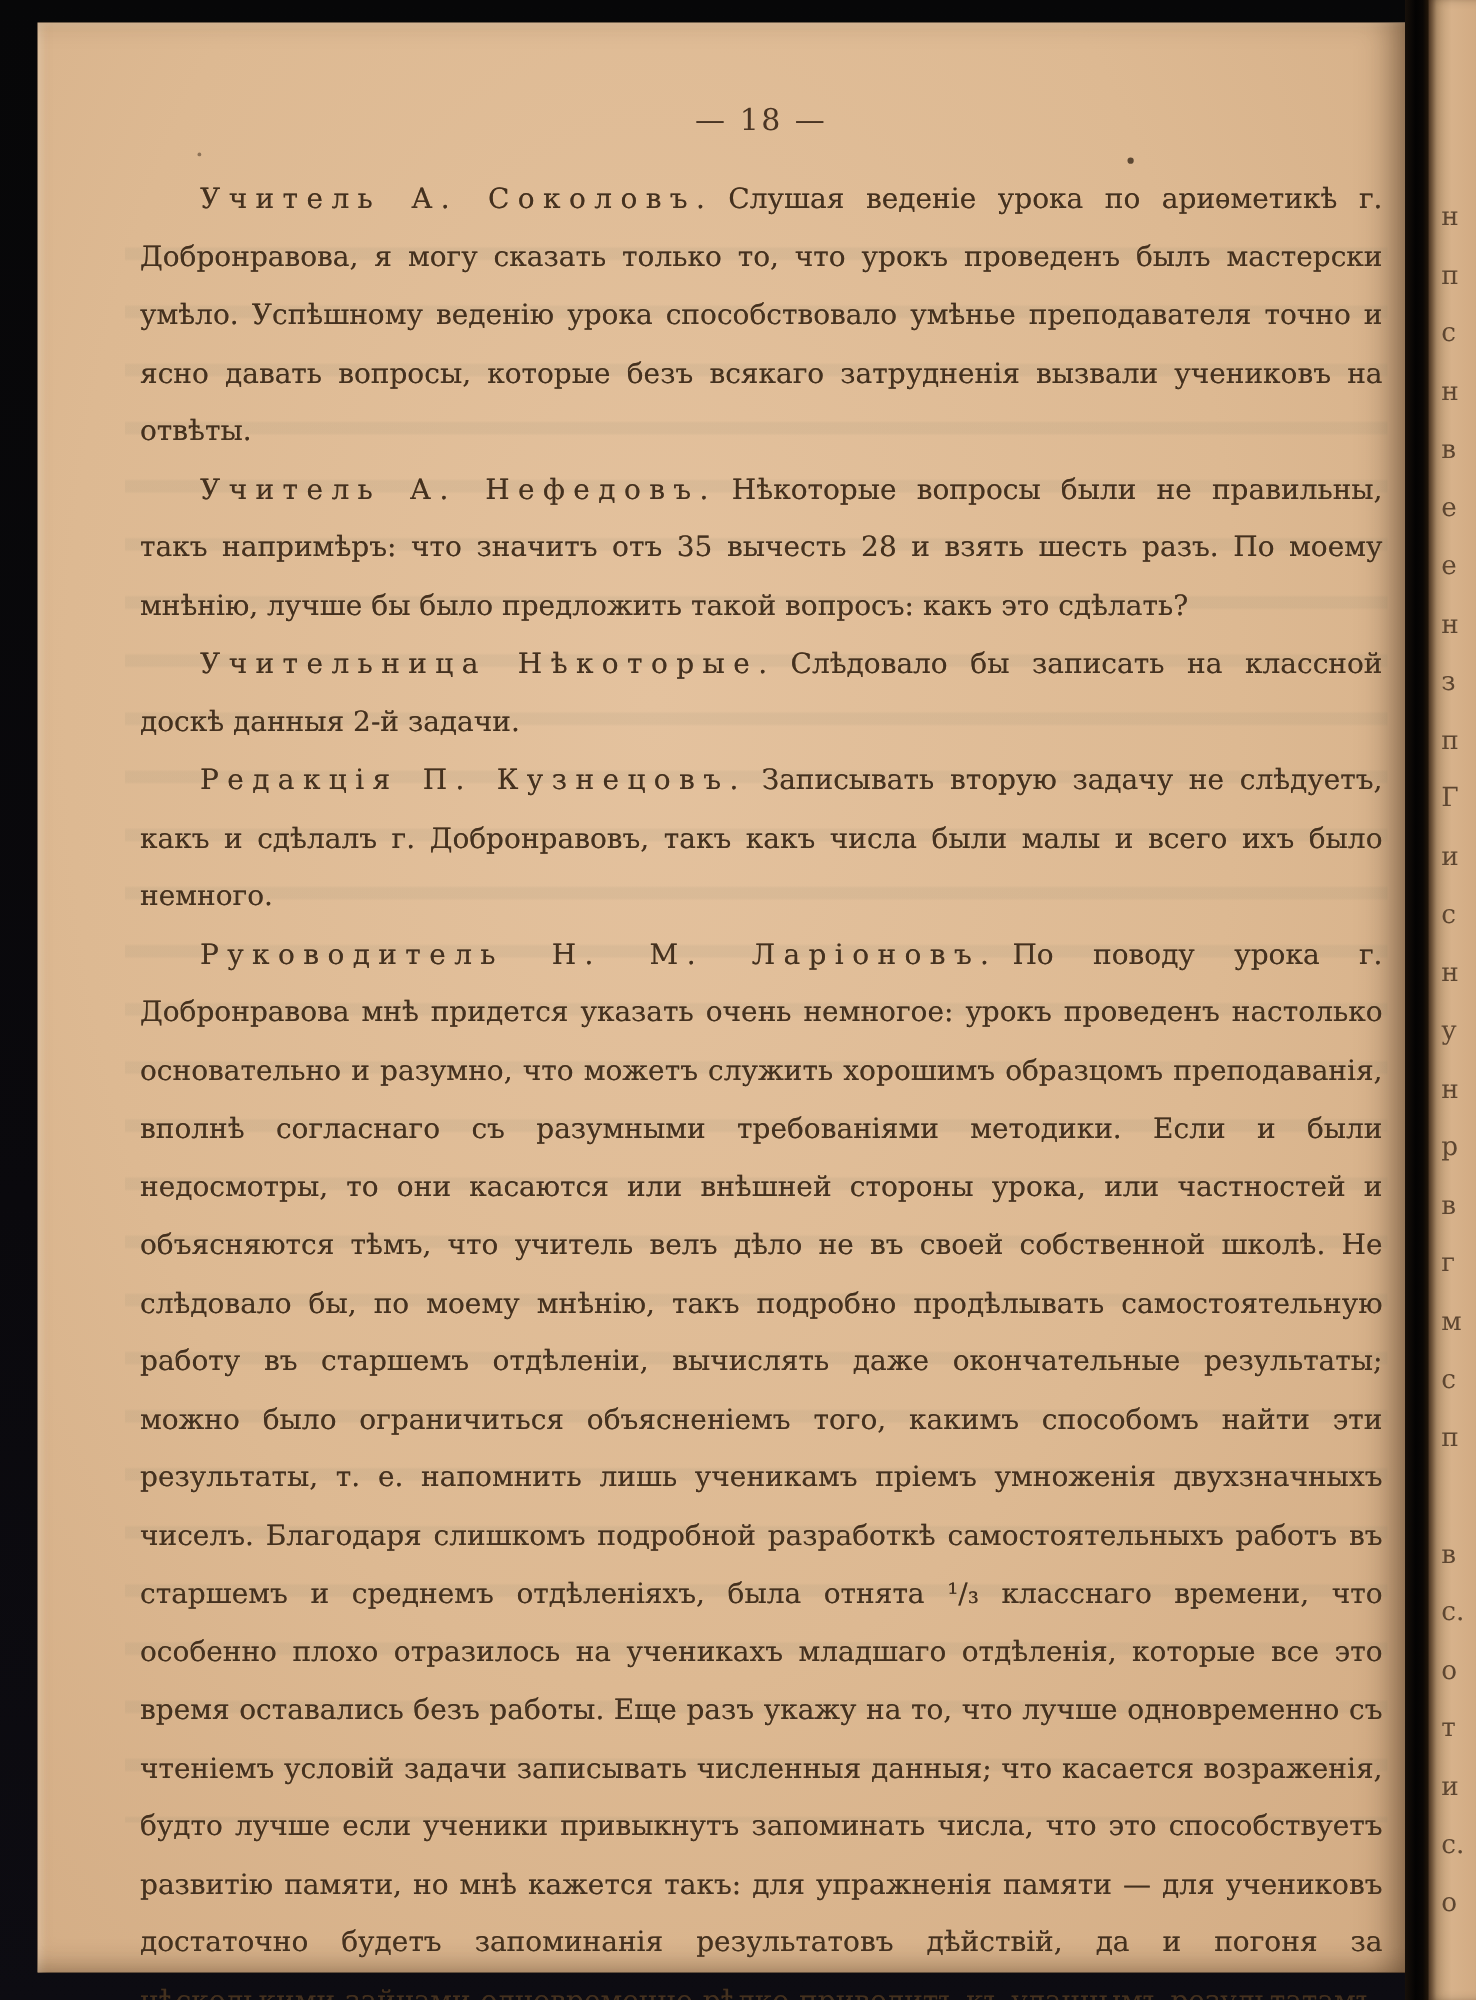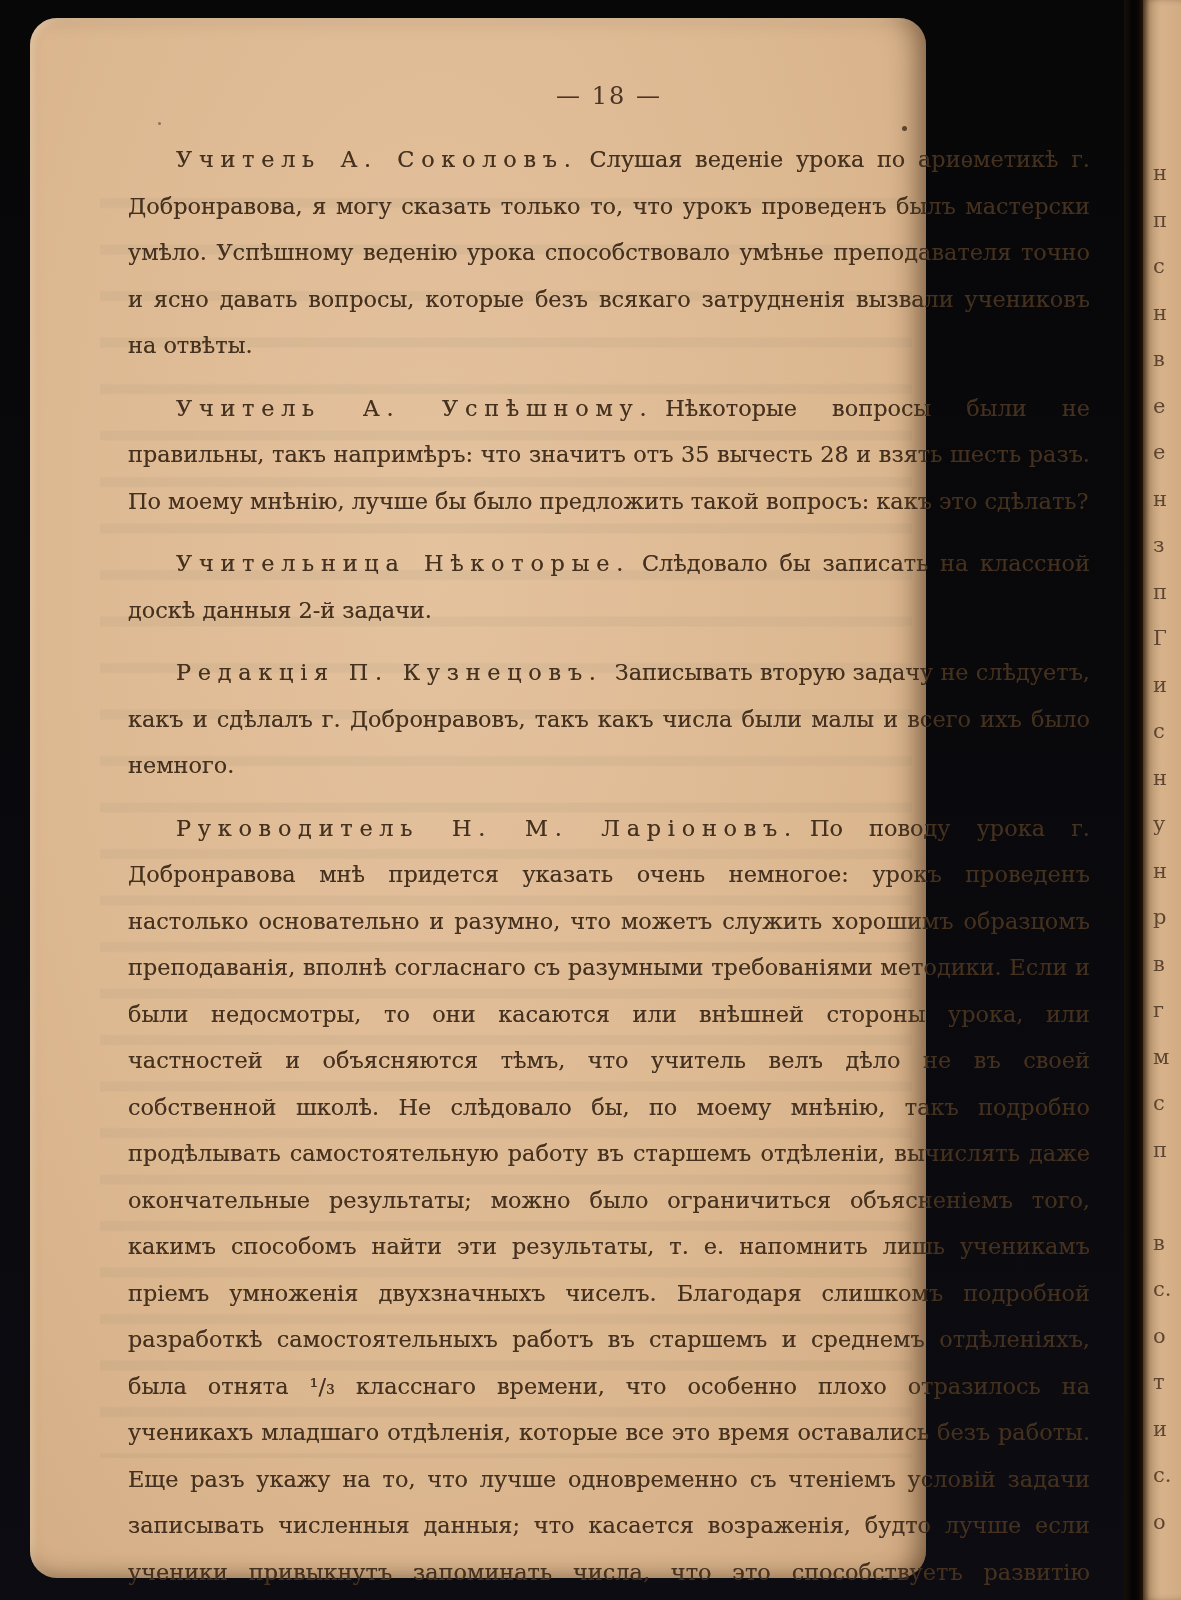--- a/index.html
+++ b/index.html
@@ -5,27 +5,26 @@
   html,body{margin:0;padding:0;}
   body{
     width:1181px;height:1600px;overflow:hidden;
     background:#0b0a0e;
     font-family:"DejaVu Serif","Liberation Serif",serif;
   }
   .scene{position:relative;width:1181px;height:1600px;background:linear-gradient(180deg,#070708 0%,#0a090d 60%,#0d0c12 100%);}
 
   
   .page{
-    position:absolute;left:30px;top:18px;width:896px;height:1560px;
+    position:absolute;left:30px;top:18px;width:1094px;height:1560px;
     background:radial-gradient(ellipse at 45% 35%, #e4c29e 0%, #ddb992 55%, #d2ab83 100%);
     box-shadow:
       inset -20px 0 28px -12px rgba(55,32,14,.55),
       inset 0 -14px 22px -12px rgba(70,45,22,.35),
       inset 5px 3px 8px -3px rgba(255,242,222,.45);
-    border-radius: 27px;
   }
   
   .ghost-bleed{
     position:absolute;left:70px;top:150px;right:14px;bottom:120px;
     background:repeating-linear-gradient(
       to bottom,
       transparent 0px, transparent 29px,
       rgba(105,112,92,.075) 31px, rgba(105,112,92,.075) 39px,
       transparent 41px, transparent 46.5px);
     pointer-events:none;
@@ -33,21 +32,21 @@
   .page-inner{position:absolute;left:82px;top:64px;width:994px;}
   .page-number{
     margin:0 0 26px 0;text-align:center;
     font-size:24px;letter-spacing:2px;color:#4a3524;
   }
   .body-text{
     font-size:22.4px;line-height:46.5px;color:#44311f;
     text-align:justify;text-align-last:left;
     text-shadow:0 0 .5px rgba(60,40,20,.55);
   }
-  .para{margin:16px;text-indent:48px;}
+  .para{margin:0;text-indent:48px;}
   .speaker{letter-spacing:.30em;margin-right:12px;}
   .ink-speck{position:absolute;border-radius:50%;background:#3d2c1c;opacity:.8;}
   .speck-a{left:872px;top:108px;width:5px;height:5px;}
   .speck-b{left:128px;top:104px;width:3px;height:3px;opacity:.5;}
 
   
   .gutter{
     position:absolute;left:1124px;top:0;width:19px;height:1600px;
     background:linear-gradient(90deg,#17100a 0%,#040303 45%,#0a0705 75%,#241709 100%);
   }
@@ -73,21 +72,21 @@
 
     <div class="page-inner">
       <p class="page-number">— 18 —</p>
 
       <div class="body-text">
 
       <p class="para">
             <span class="speaker">Учитель А. Соколовъ.</span><span>Слушая веденіе урока по ариѳметикѣ г. Добронравова, я могу сказать только то, что урокъ проведенъ былъ мастерски умѣло. Успѣшному веденію урока способствовало умѣнье преподавателя точно и ясно давать вопросы, которые безъ всякаго затрудненія вызвали учениковъ на отвѣты.</span>
           </p>
           <p class="para">
-            <span class="speaker">Учитель А. Успѣшному.</span><span>Нѣкоторые вопросы были не правильны, такъ напримѣръ: что значитъ отъ 35 вычесть 28 и взять шесть разъ. По моему мнѣнію, лучше бы было предложить такой вопросъ: какъ это сдѣлать?</span>
+            <span class="speaker">Учитель А. Нефедовъ.</span><span>Нѣкоторые вопросы были не правильны, такъ напримѣръ: что значитъ отъ 35 вычесть 28 и взять шесть разъ. По моему мнѣнію, лучше бы было предложить такой вопросъ: какъ это сдѣлать?</span>
           </p>
           <p class="para">
             <span class="speaker">Учительница Нѣкоторые.</span><span>Слѣдовало бы записать на классной доскѣ данныя 2-й задачи.</span>
           </p>
           <p class="para">
             <span class="speaker">Редакція П. Кузнецовъ.</span><span>Записывать вторую задачу не слѣдуетъ, какъ и сдѣлалъ г. Добронравовъ, такъ какъ числа были малы и всего ихъ было немного.</span>
           </p>
           <p class="para">
             <span class="speaker">Руководитель Н. М. Ларіоновъ.</span><span>По поводу урока г. Добронравова мнѣ придется указать очень немногое: урокъ проведенъ настолько основательно и разумно, что можетъ служить хорошимъ образцомъ преподаванія, вполнѣ согласнаго съ разумными требованіями методики. Если и были недосмотры, то они касаются или внѣшней стороны урока, или частностей и объясняются тѣмъ, что учитель велъ дѣло не въ своей собственной школѣ. Не слѣдовало бы, по моему мнѣнію, такъ подробно продѣлывать самостоятельную работу въ старшемъ отдѣленіи, вычислять даже окончательные результаты; можно было ограничиться объясненіемъ того, какимъ способомъ найти эти результаты, т. е. напомнить лишь ученикамъ пріемъ умноженія двухзначныхъ чиселъ. Благодаря слишкомъ подробной разработкѣ самостоятельныхъ работъ въ старшемъ и среднемъ отдѣленіяхъ, была отнята ¹/₃ класснаго времени, что особенно плохо отразилось на ученикахъ младшаго отдѣленія, которые все это время оставались безъ работы. Еще разъ укажу на то, что лучше одновременно съ чтеніемъ условій задачи записывать численныя данныя; что касается возраженія, будто лучше если ученики привыкнутъ запоминать числа, что это способствуетъ развитію памяти, но мнѣ кажется такъ: для упражненія памяти — для учениковъ достаточно будетъ запоминанія результатовъ дѣйствій, да и погоня за нѣсколькими зайцами одновременно рѣдко приводитъ къ удачнымъ результатамъ. Жаль, что г. Добронравовъ не сдѣлалъ общей повѣрки самостоятельныхъ раборъ въ старшемъ и среднемъ отдѣленіяхъ; въ первомъ это надо было сдѣлать передъ тѣмъ, какъ приступать къ разработкѣ рѣшенія задачи. Вотъ и всѣ болѣе или менѣе серьезные недосмотры, которые я замѣтилъ. Что касается до положительныхъ сторонъ урока, то мнѣ лишь придется подтвердить частностями то мнѣніе, которое я уже высказалъ объ урокѣ. Держится учитель прекрасно. Редакція вопросовъ, которые всегда отличались точностью, обдуманностью, опредѣленностью требованій, доказываетъ, что г. Добронравовъ не новичекъ въ дѣлѣ школьнаго обученія, что дѣло находится въ рукахъ хорошихъ, умѣлыхъ; видно, что учитель опредѣленно сознаетъ цѣль, не допускаетъ ничего лишняго, чтобы только затемняло дѣло. Учитель давалъ возможность высказываться ученикамъ, не прерывалъ ихъ, не говорилъ за нихъ, словомъ, онъ явился руководителемъ работы, которую выполняли ученики. Повтореніе условій задачи и рѣшеніе ея въ цѣломъ безъ наводящихъ вопросовъ проведено вполнѣ хорошо; видно, что учитель имѣетъ вполнѣ вѣрный взглядъ на этотъ вопросъ и отчетливо понимаетъ цѣль и значеніе его; изложеніе рѣшенія однимъ ученикомъ совершенно убѣдительно доказало, насколько усвоено рѣшеніе задачи. Вообще урокъ г. Добронравова произвелъ на меня самое выгодное впечатлѣніе. На сегодняшнемъ урокѣ ариѳметики мы могли уже достаточно ознакомиться съ знаніями учениковъ старшаго отдѣленія; при разъясненіи самостоятельной работы можно было видѣть, насколько ученики справляются съ вычисленіями, а при разработкѣ задачи — насколько привыкли они опредѣлять зависимость между данными. Результаты оказались настолько удовлетворительны, что, мнѣ кажется, можно будетъ приступить къ разработкѣ новаго матеріала.</span>
           </p>

